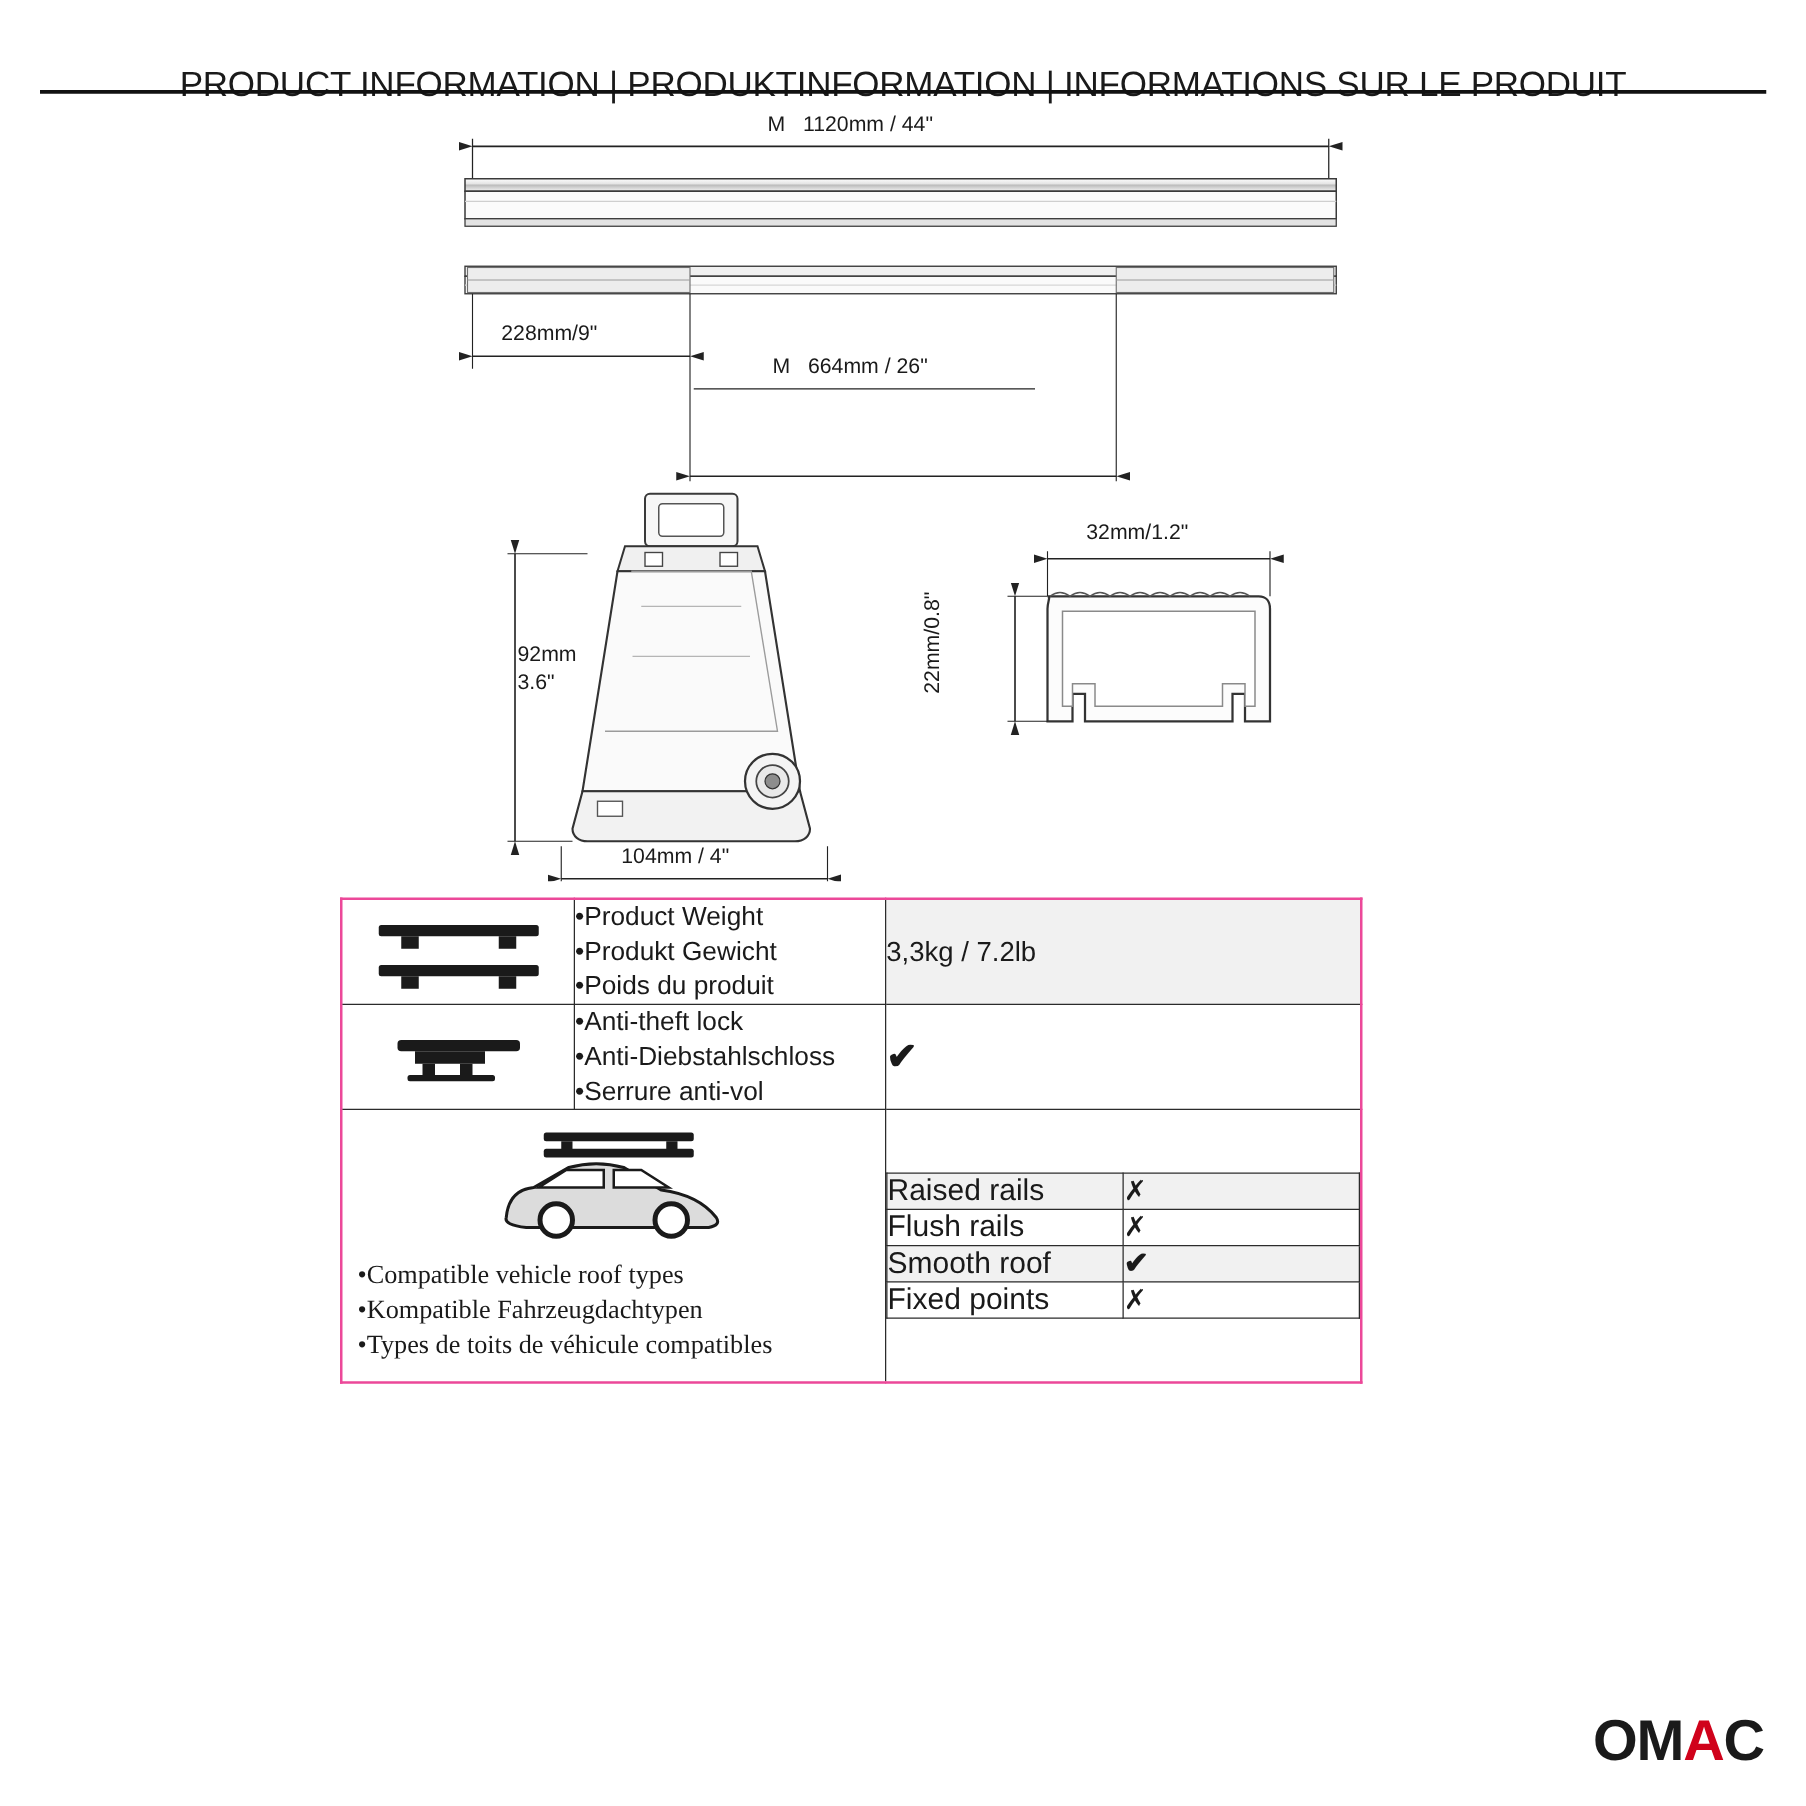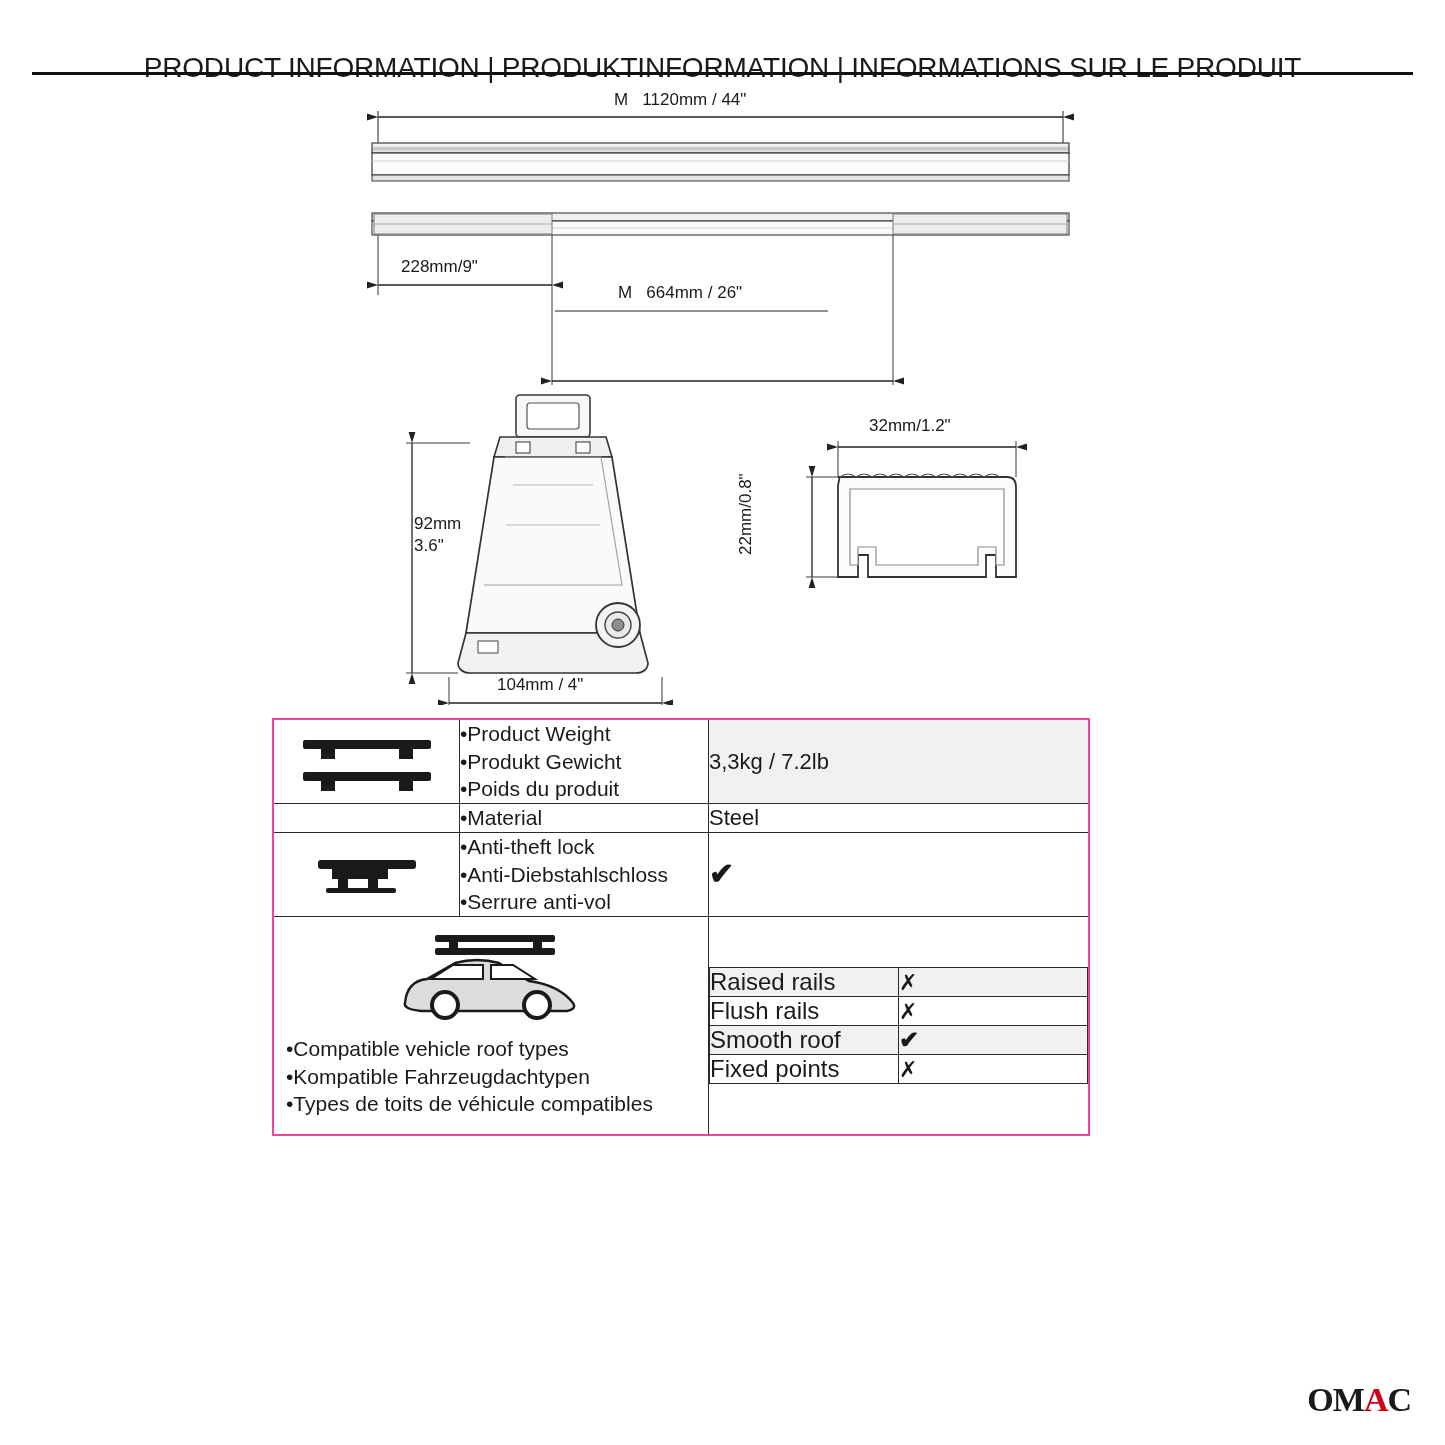--- a/index.html
+++ b/index.html
@@ -66,41 +66,41 @@
   .cell-value{
     font-size:22px;
     padding:10px 0 10px 18px;
   }
   .shaded{background:#f1f1f1;margin-left:17px;}
   .roof-label{
     font-size:21px;
     line-height:1.32;
     padding:12px 8px 16px 12px;
     text-align:left;
+    font-family:Liberation Serif, serif;
   }
   .roof-sub{
     width:188px;
     font-size:24px;
     padding:12px 0 12px 14px;
   }
   .roof-mark{
     font-size:24px;
     padding:12px 0 12px 14px;
   }
   .check{font-size:30px;line-height:1;font-weight:bold;}
   .cross{font-size:22px;line-height:1;}
   
   #logo{
     position:absolute;
     right:34px;bottom:26px;
-    font-size:34px;
+    font-size:46px;
     font-weight:bold;
     letter-spacing:-1px;
     color:#1a1a1a;
-    font-family:Liberation Serif, serif;
   }
   #logo .a{color:#d0021b;}
   .rail-icon svg, .weight-icon svg, .lock-icon svg, .car-icon svg{display:block;margin:0 auto;}
 </style>
 </head>
 <body>
 
 <div id="page-title">PRODUCT INFORMATION | PRODUKTINFORMATION | INFORMATIONS SUR LE PRODUIT</div>
 <div class="hdr-rule"></div>
 
@@ -232,27 +232,20 @@
         </span>
       </td>
       <td class="cell-label">
         <div>•Product Weight</div>
         <div>•Produkt Gewicht</div>
         <div>•Poids du produit</div>
       </td>
       <td class="cell-value shaded">3,3kg / 7.2lb</td>
     </tr>
 
-    <tr>
-      <td class="cell-icon"></td>
-      <td class="cell-label">
-        <div>•Material</div>
-      </td>
-      <td class="cell-value">Steel</td>
-    </tr>
 
 
     <tr>
       <td class="cell-icon">
         <span class="lock-icon">
           <svg width="110" height="56" viewBox="0 0 110 56">
             <rect x="6" y="14" width="98" height="9" rx="3" fill="#1a1a1a"></rect>
             <rect x="20" y="23" width="56" height="10" fill="#1a1a1a"></rect>
             <rect x="26" y="33" width="10" height="9" fill="#1a1a1a"></rect>
             <rect x="56" y="33" width="10" height="9" fill="#1a1a1a"></rect>

